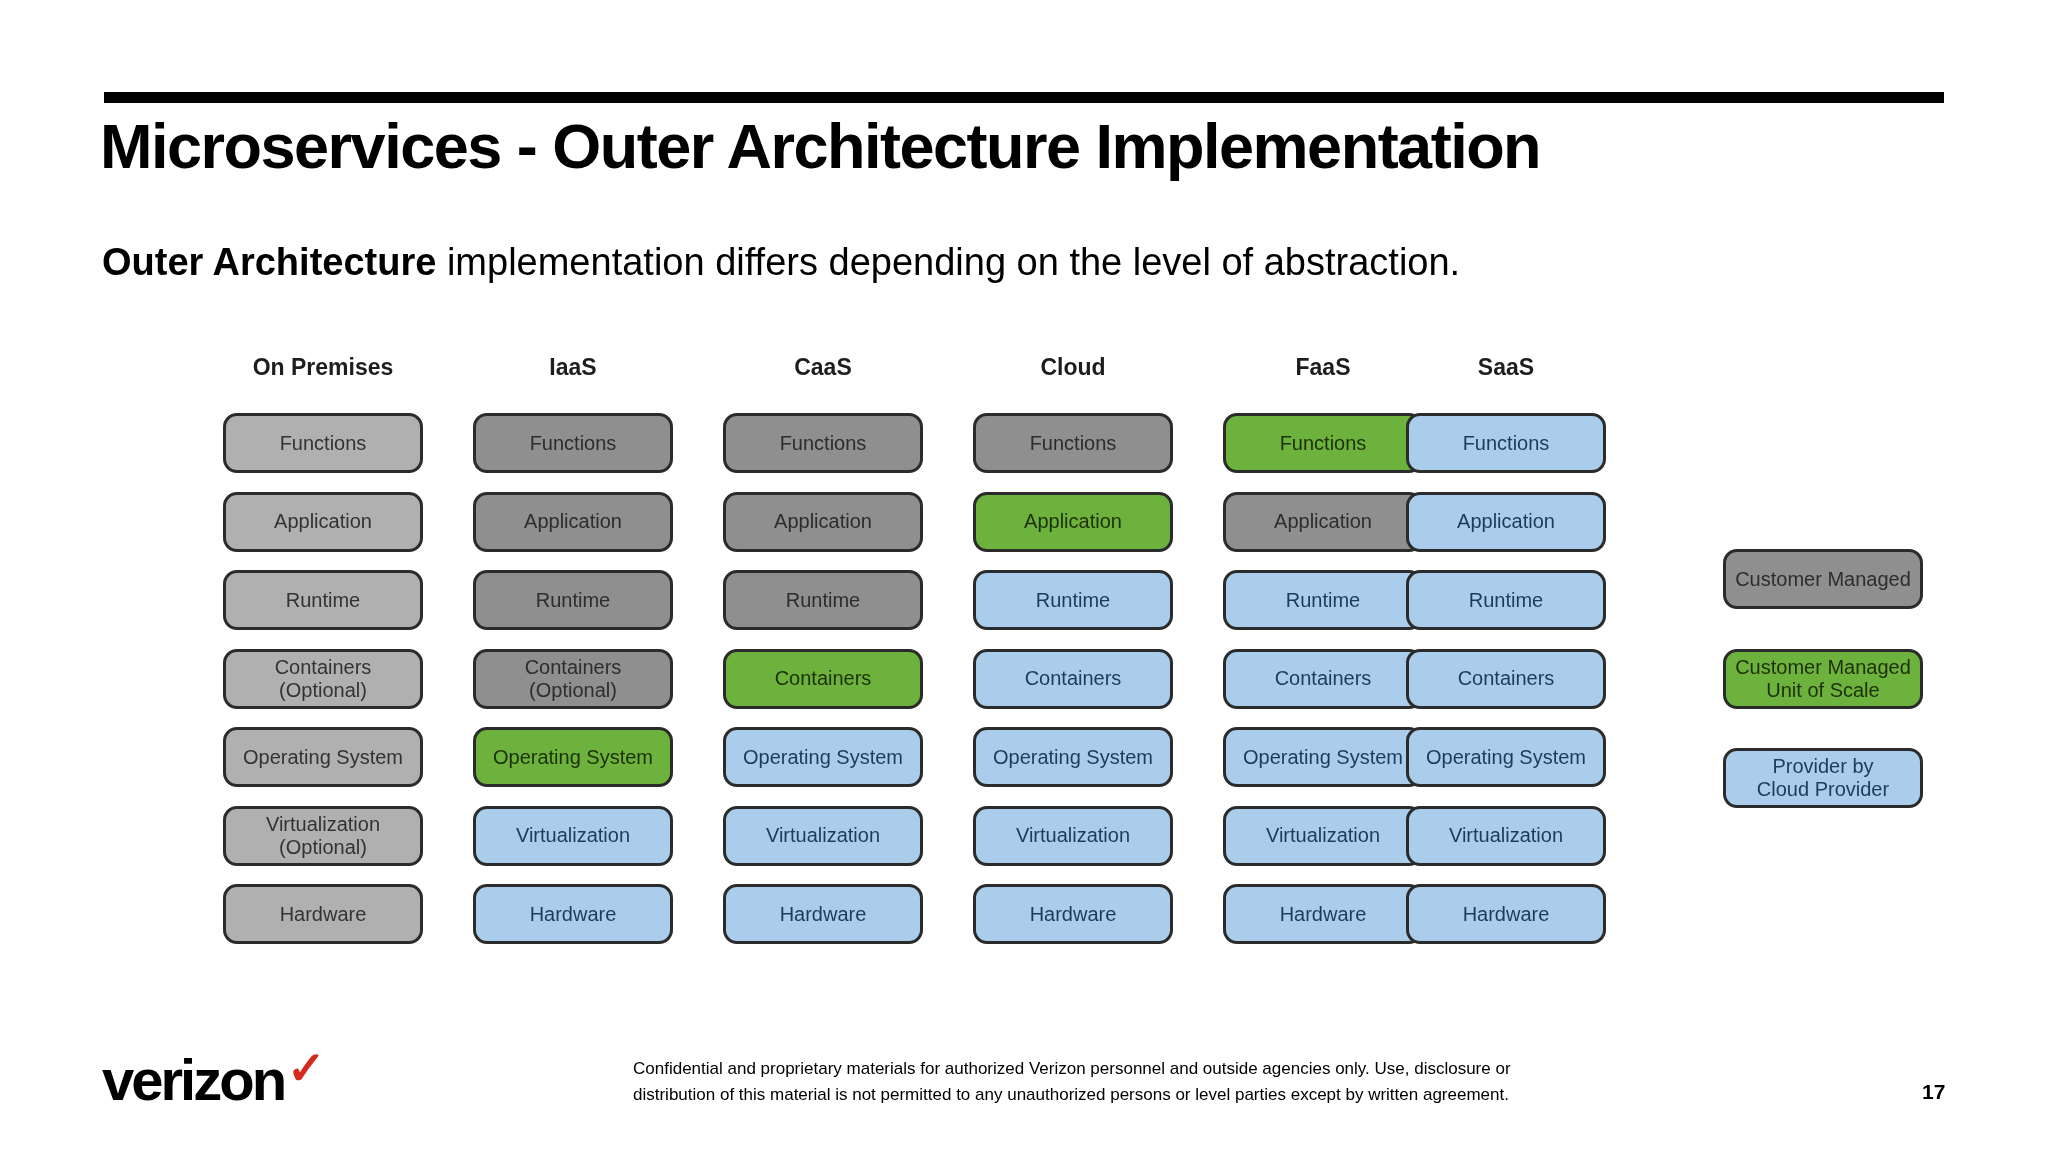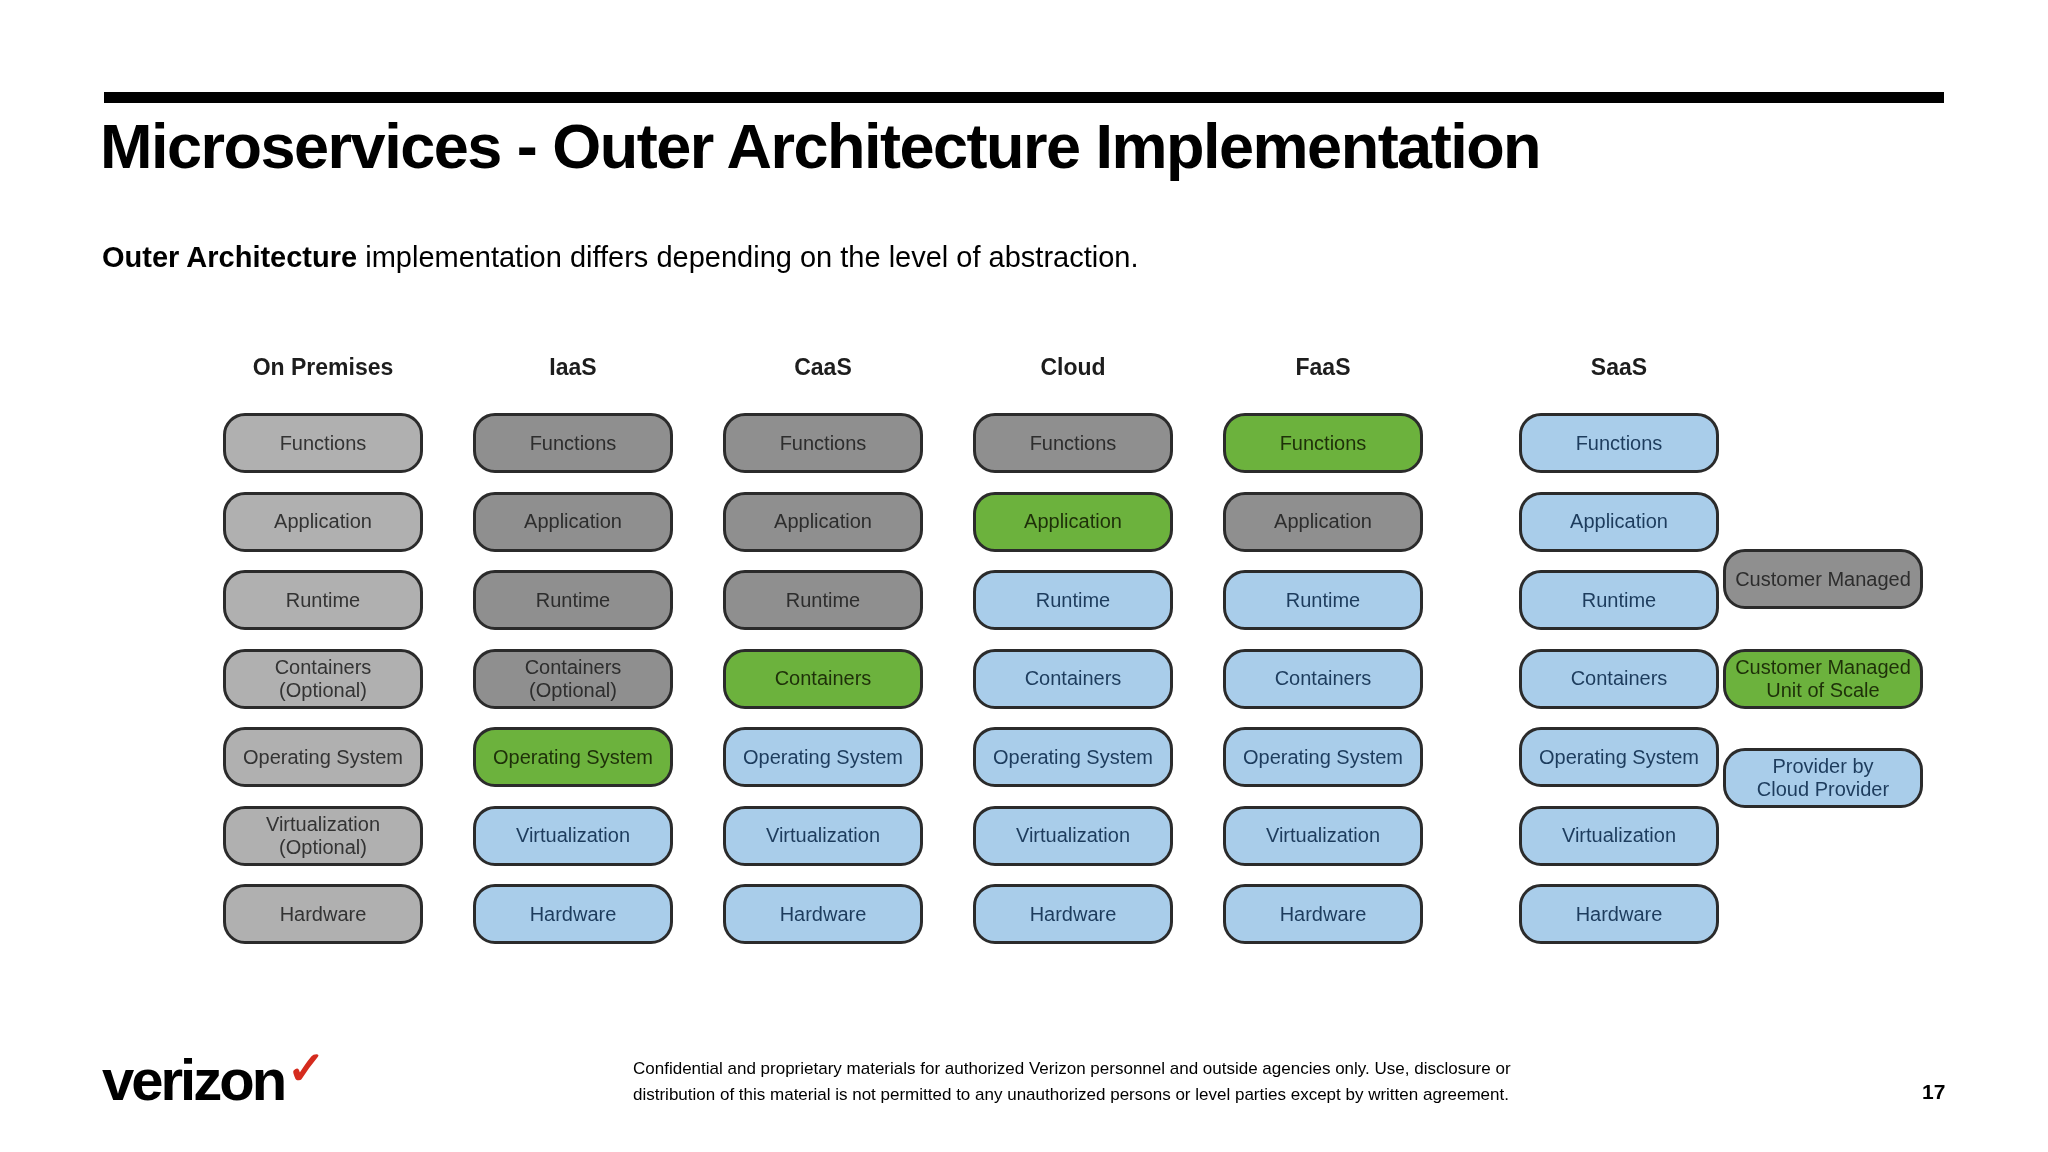--- a/index.html
+++ b/index.html
@@ -15,33 +15,33 @@
     position:absolute; left:104px; top:92px;
     width:1840px; height:11px; background:#000;
   }
   .page-title {
     position:absolute; left:100px; top:112px;
     font-size:63px; font-weight:bold; letter-spacing:-1.5px;
     line-height:1.1; white-space:nowrap; color:#000;
   }
   .subtitle {
     position:absolute; left:102px; top:240px;
-    font-size:29px; line-height:1.2; white-space:nowrap; color:#000;text-align:center;
+    font-size:38px; line-height:1.2; white-space:nowrap; color:#000;text-align:center;
   }
   .subtitle b { font-weight:bold; }
 
   .diagram { position:absolute; left:0; top:0; width:2048px; height:872px; }
   .column { position:absolute; top:352px; width:200px; }
   .col-header {
     text-align:center; font-weight:bold; font-size:23px;
     height:30px; line-height:30px; color:#1d1d1d; white-space:nowrap;
   }
   .box {
     position:absolute; left:0; width:200px; height:60px;
-    border:3px solid var(--c-border); border-radius:22px;
+    border:3px solid var(--c-border); border-radius:14px;
     display:flex; flex-direction:column; align-items:center; justify-content:center;
     font-size:20px; line-height:23px; text-align:center;
   }
   .box.gray-light { background:var(--c-gray-light); color:#333333; }
   .box.gray       { background:var(--c-gray);       color:#2d2d2d; }
   .box.green      { background:var(--c-green);      color:#1e3009; }
   .box.blue       { background:var(--c-blue);       color:#1d3c5d; }
 
   .legend-box { left:1723px; }
 
@@ -189,21 +189,21 @@
       <div class="box blue" style="top: 375px;">
         <span>Operating System</span>
       </div>
       <div class="box blue" style="top: 453.5px;">
         <span>Virtualization</span>
       </div>
       <div class="box blue" style="top: 532px;">
         <span>Hardware</span>
       </div>
     </div>
-    <div class="column" style="left: 1519px;">
+    <div class="column" style="left: 1406px;">
       <div class="col-header">SaaS</div>
       <div class="box blue" style="top: 61px;">
         <span>Functions</span>
       </div>
       <div class="box blue" style="top: 139.5px;">
         <span>Application</span>
       </div>
       <div class="box blue" style="top: 218px;">
         <span>Runtime</span>
       </div>

